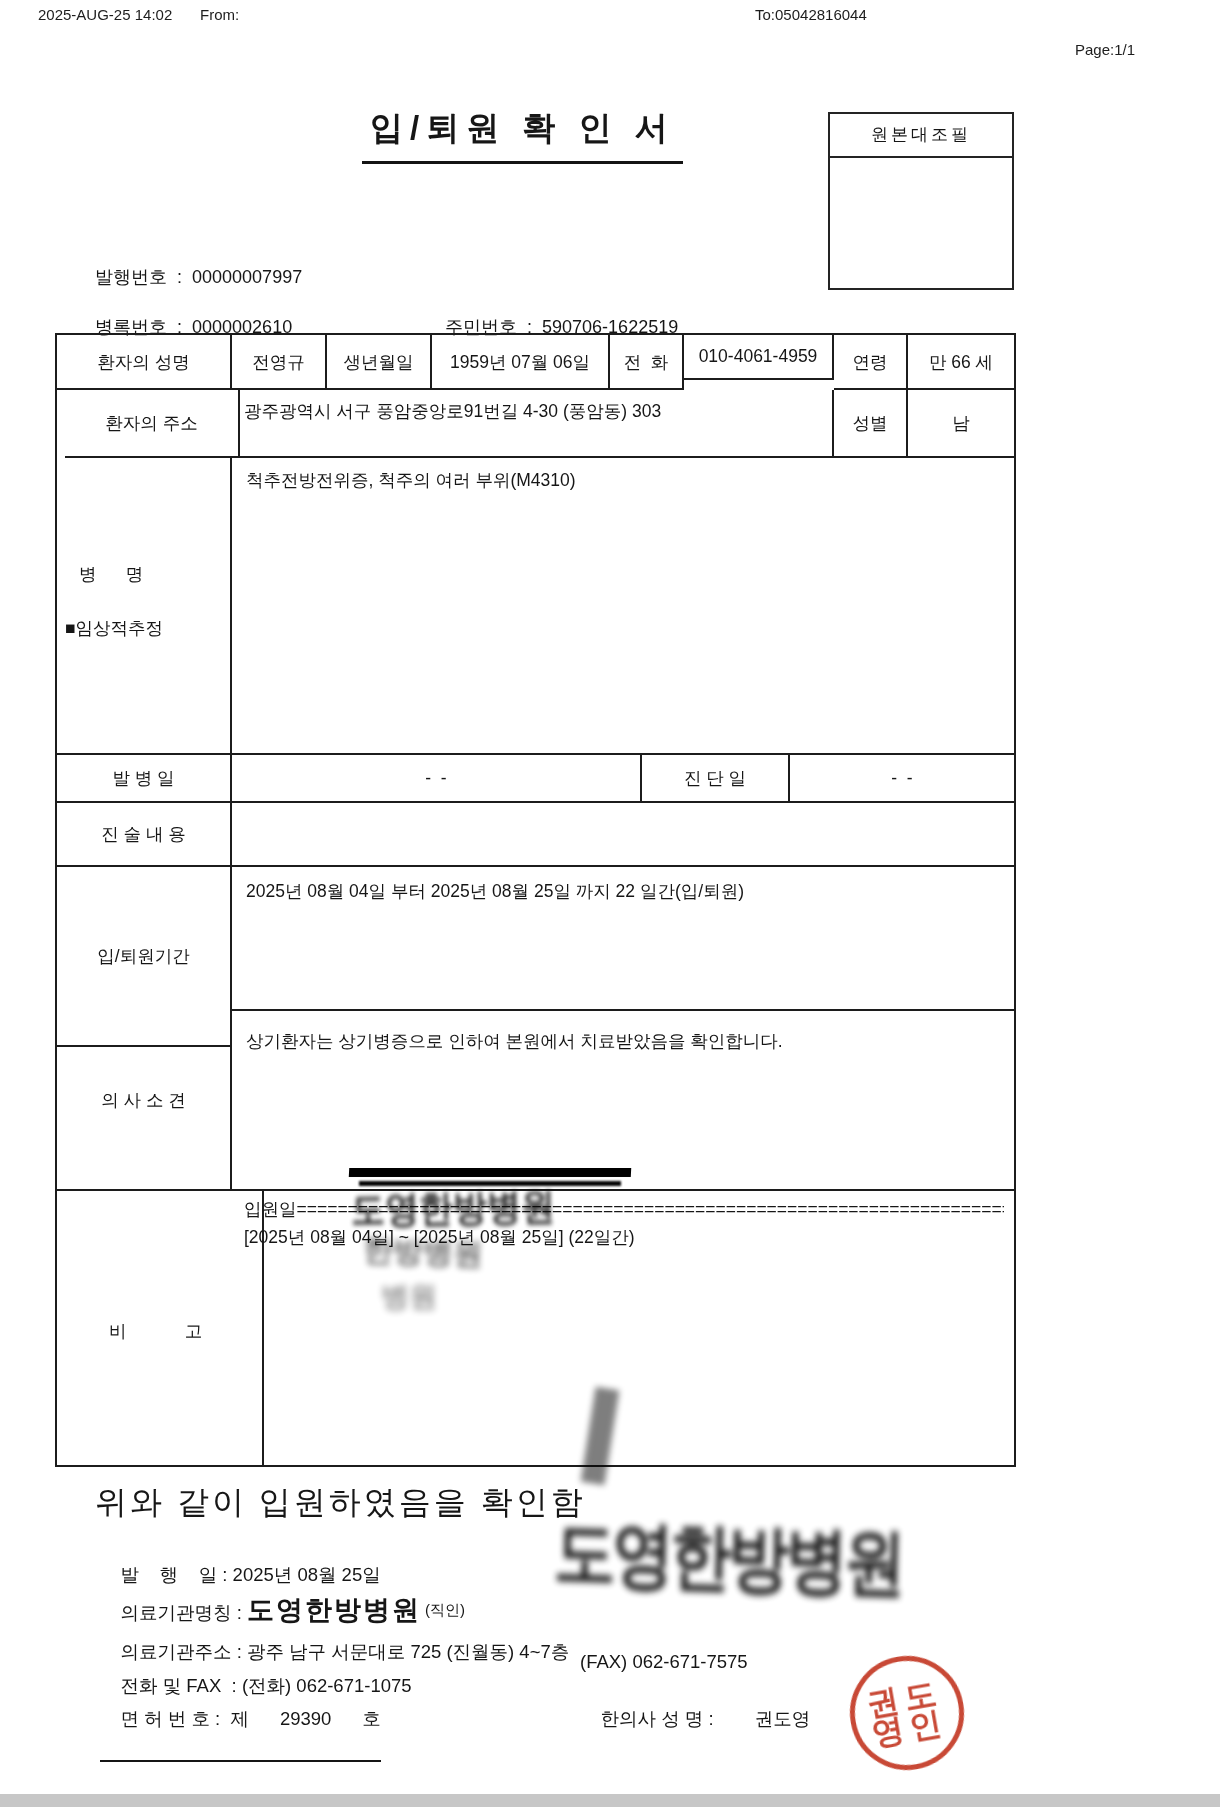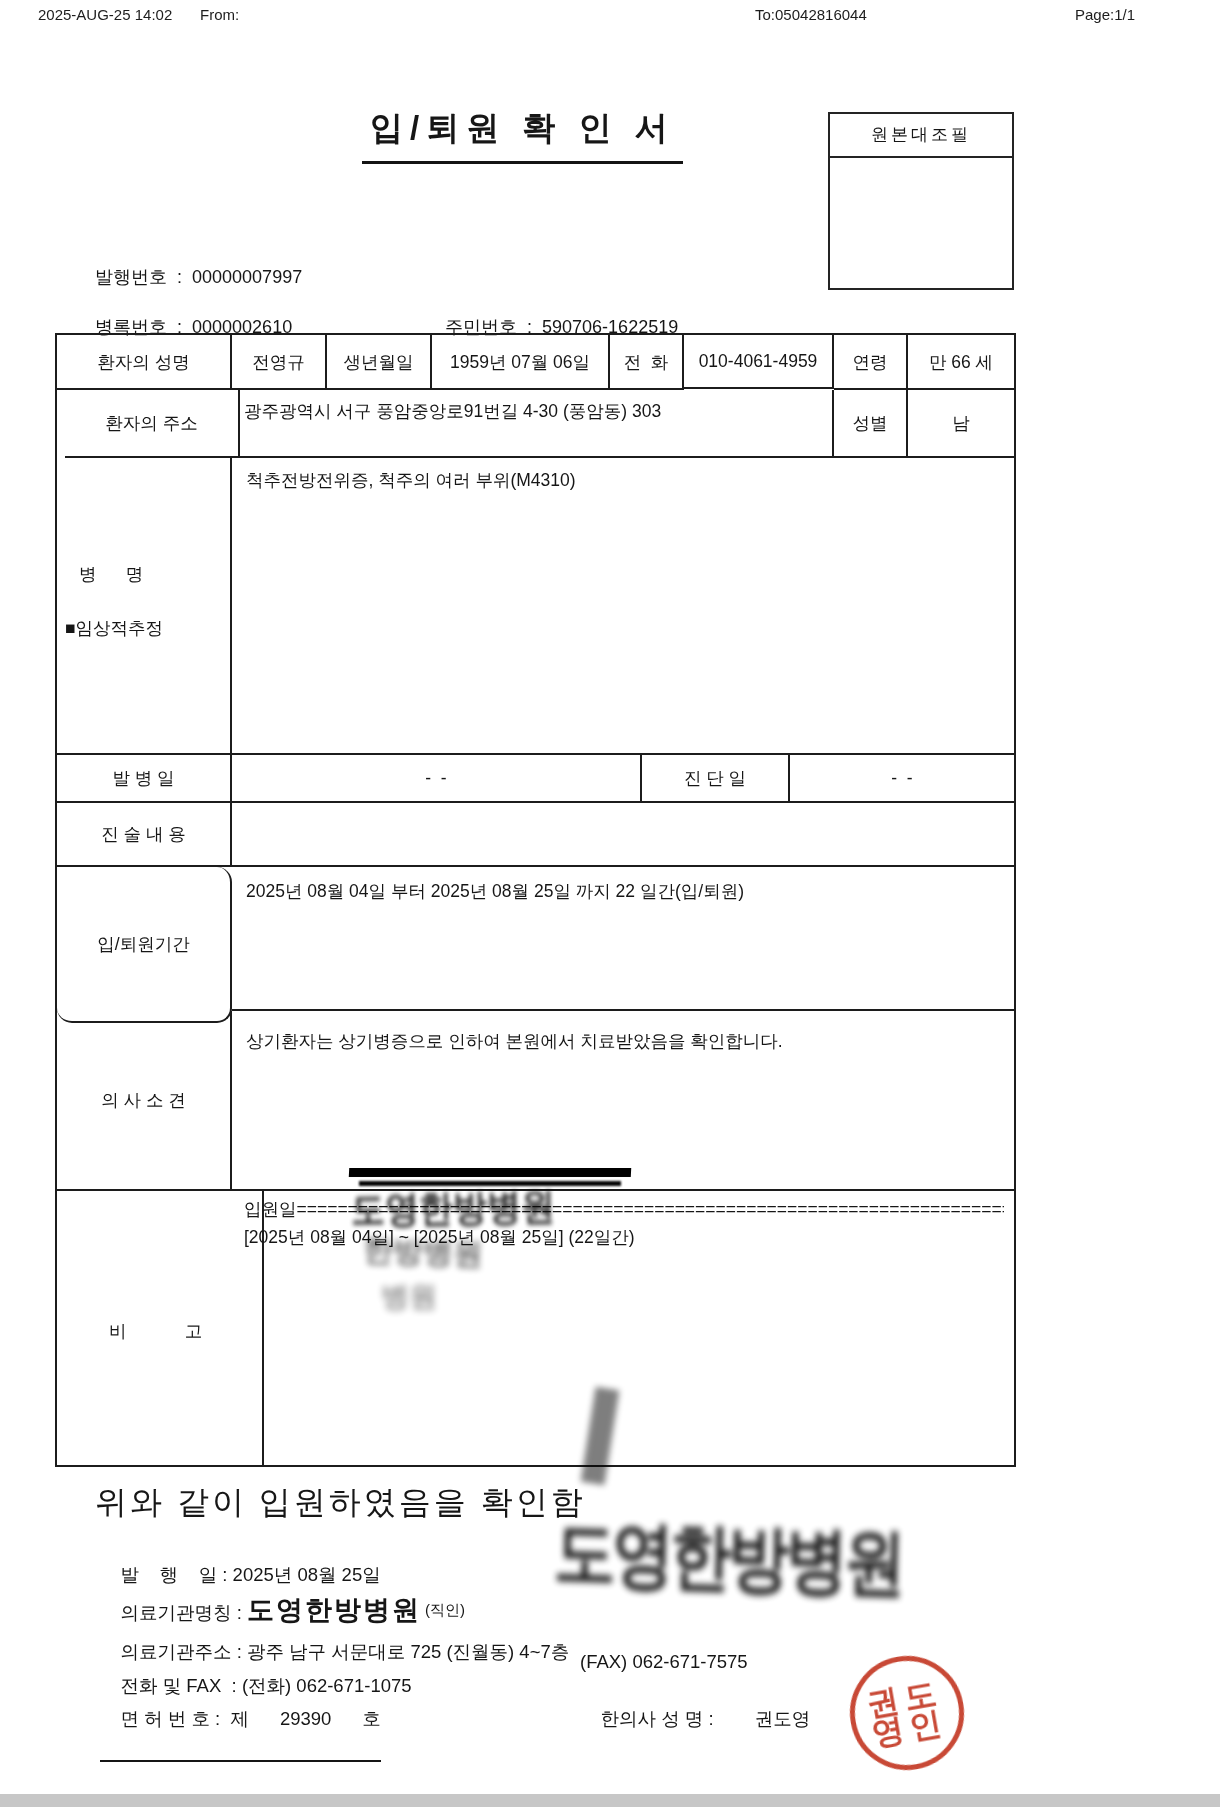--- a/index.html
+++ b/index.html
@@ -3,21 +3,21 @@
 <meta charset="utf-8">
 <style>
   html,body{margin:0;padding:0;background:#e8e8e8;}
   .page{position:relative;width:1220px;height:1807px;background:#ffffff;overflow:hidden;
         font-family:"Liberation Sans","DejaVu Sans",sans-serif;color:#161616;}
   .t{white-space:pre;}
 
   
   .fax{position:absolute;top:6px;left:0;width:100%;font-size:15px;color:#1d1d1d;}
   .fax span{position:absolute;white-space:pre;}
-  .fx-dt{left:38px;} .fx-from{left:200px;} .fx-to{left:755px;} .fx-page{left:1075px;}
+  .fx-dt{left:38px;} .fx-from{left:200px;} .fx-to{left:755px;} .fx-page{left:1075px;margin-top:35px;}
 
   
   .title{position:absolute;left:362px;top:106px;font-size:33px;font-weight:600;
          letter-spacing:7px;border-bottom:3px solid #141414;padding:0 8px 10px 8px;white-space:pre;}
 
   
   .vbox{position:absolute;left:828px;top:112px;width:182px;height:174px;border:2px solid #242424;}
   .vbox .vlabel{height:42px;line-height:42px;text-align:center;border-bottom:2px solid #242424;
                 font-size:17px;letter-spacing:3px;white-space:pre;}
 
@@ -29,21 +29,21 @@
   .doc-table{position:absolute;left:55px;top:333px;width:957px;height:1130px;border:2px solid #1c1c1c;}
   .cell{position:absolute;font-size:17.5px;white-space:pre;box-sizing:border-box;}
   .cc{display:flex;align-items:center;justify-content:center;text-align:center;}
   .br{border-right:2px solid #1c1c1c;} .bb{border-bottom:2px solid #1c1c1c;}
 
   .c-a1{left:0;top:0;width:175px;height:55px;}
   .c-a2{left:175px;top:0;width:95px;height:55px;}
   .c-a3{left:270px;top:0;width:105px;height:55px;}
   .c-a4{left:375px;top:0;width:178px;height:55px;}
   .c-a5{left:553px;top:0;width:74px;height:55px;}
-  .c-a6{left:627px;top:0;width:150px;height:54px;}
+  .c-a6{left:627px;top:0;width:150px;height:45px;}
   .c-a7{left:777px;top:0;width:74px;height:55px;}
   .c-a8{left:851px;top:0;width:106px;height:55px;}
 
   .c-b1{left:0;top:55px;width:175px;height:68px;margin-left:8px;}
   .c-b2{left:175px;top:55px;width:602px;height:68px;display:block;padding:9px 0 0 12px;text-align:left;}
   .c-b3{left:777px;top:55px;width:74px;height:68px;}
   .c-b4{left:851px;top:55px;width:106px;height:68px;}
 
   .c-c1{left:0;top:123px;width:175px;height:297px;}
   .c-c2{left:175px;top:123px;width:782px;height:297px;}
@@ -52,21 +52,21 @@
   .disease-text{position:absolute;left:14px;top:10px;white-space:pre;}
 
   .c-d1{left:0;top:420px;width:175px;height:48px;}
   .c-d2{left:175px;top:420px;width:410px;height:48px;}
   .c-d3{left:585px;top:420px;width:148px;height:48px;}
   .c-d4{left:733px;top:420px;width:224px;height:48px;}
 
   .c-e1{left:0;top:468px;width:175px;height:64px;}
   .c-e2{left:175px;top:468px;width:782px;height:64px;}
 
-  .c-f1{left:0;top:532px;width:175px;height:156px;border-radius:15px;}
+  .c-f1{left:0;top:532px;width:175px;height:180px;}
   .c-f2{left:175px;top:532px;width:782px;height:144px;}
   .period-text{position:absolute;left:14px;top:12px;white-space:pre;}
 
   .c-g1{left:0;top:676px;width:175px;height:180px;}
   .c-g2{left:175px;top:676px;width:782px;height:180px;}
   .opinion-text{position:absolute;left:14px;top:18px;white-space:pre;}
 
   .c-h1{left:0;top:856px;width:175px;height:274px;margin-left:32px;}
   .c-h2{left:175px;top:856px;width:782px;height:274px;}
   .rm1{position:absolute;left:12px;top:6px;width:760px;overflow:hidden;white-space:pre;}

